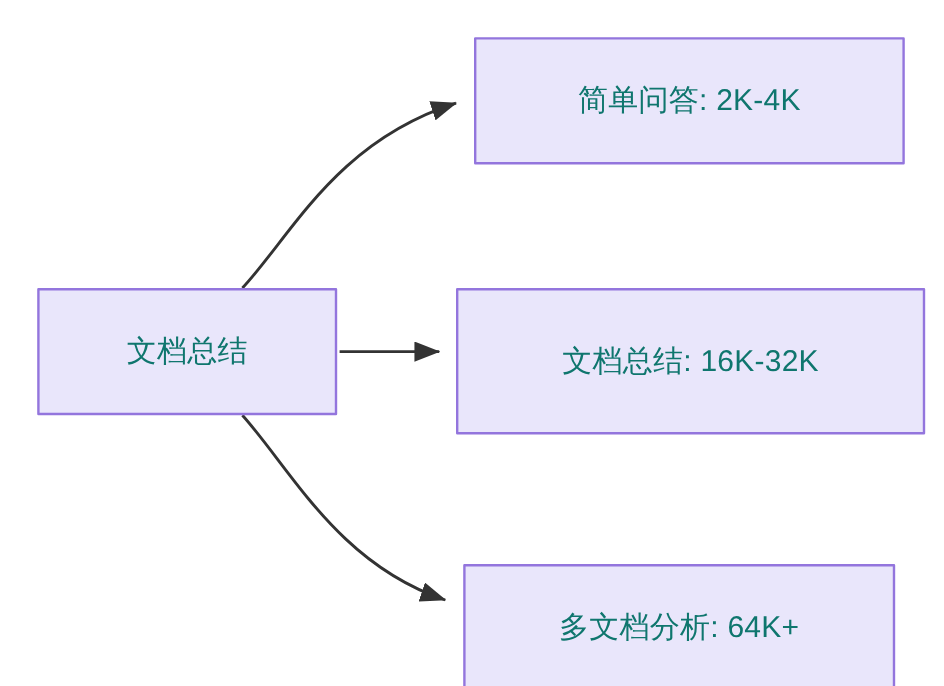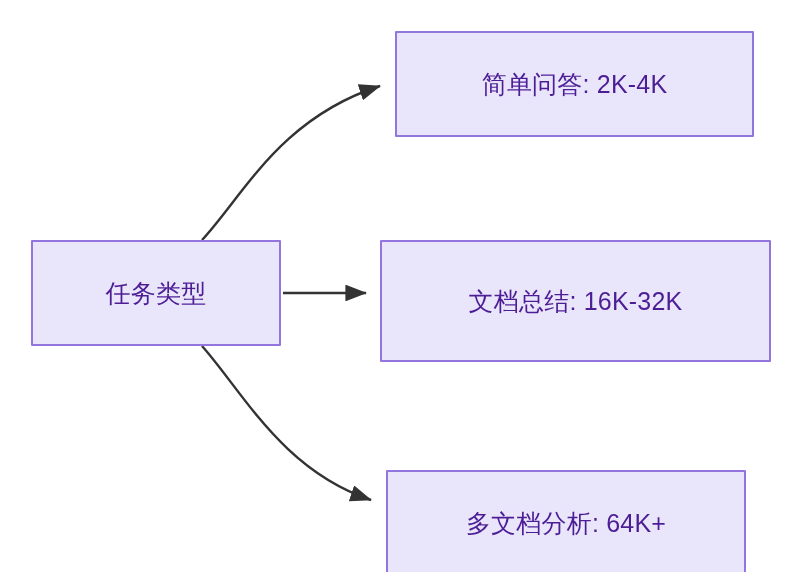--- a/index.html
+++ b/index.html
@@ -31,21 +31,21 @@
     box-sizing: border-box;
     background: #e9e6fb;
     border: 2px solid #9375dd;
     border-radius: 1px;
     display: flex;
     align-items: center;
     justify-content: center;
     z-index: 2;
   }
   .node-label {
-    color: #4c1d95;
+    color: #0f766e;
     font-size: 25px;
     line-height: 1.2;
     white-space: nowrap;
     letter-spacing: 0.2px;
   }
   
   #node-source   { left: 31px;  top: 240px; width: 250px; height: 106px; }
   #node-simple   { left: 395px; top: 31px;  width: 359px; height: 106px; }
   #node-doc      { left: 380px; top: 240px; width: 391px; height: 122px; }
   #node-multidoc { left: 386px; top: 470px; width: 360px; height: 106px; }
@@ -63,21 +63,21 @@
     </defs>
 
     <path d="M 202,240 C 243,196 280,118 380,86" fill="none" stroke="#333333" stroke-width="2.4" marker-end="url(#arrowhead)"></path>
 
     <path d="M 283,293 L 366,293" fill="none" stroke="#333333" stroke-width="2.4" marker-end="url(#arrowhead)"></path>
 
     <path d="M 202,346 C 243,392 282,470 371,500" fill="none" stroke="#333333" stroke-width="2.4" marker-end="url(#arrowhead)"></path>
   </svg>
 
   <div class="node" id="node-source">
-    <span class="node-label">任务类型</span>
+    <span class="node-label">文档总结</span>
   </div>
 
   <div class="node" id="node-simple">
     <span class="node-label">简单问答: 2K-4K</span>
   </div>
 
   <div class="node" id="node-doc">
     <span class="node-label">文档总结: 16K-32K</span>
   </div>
 

